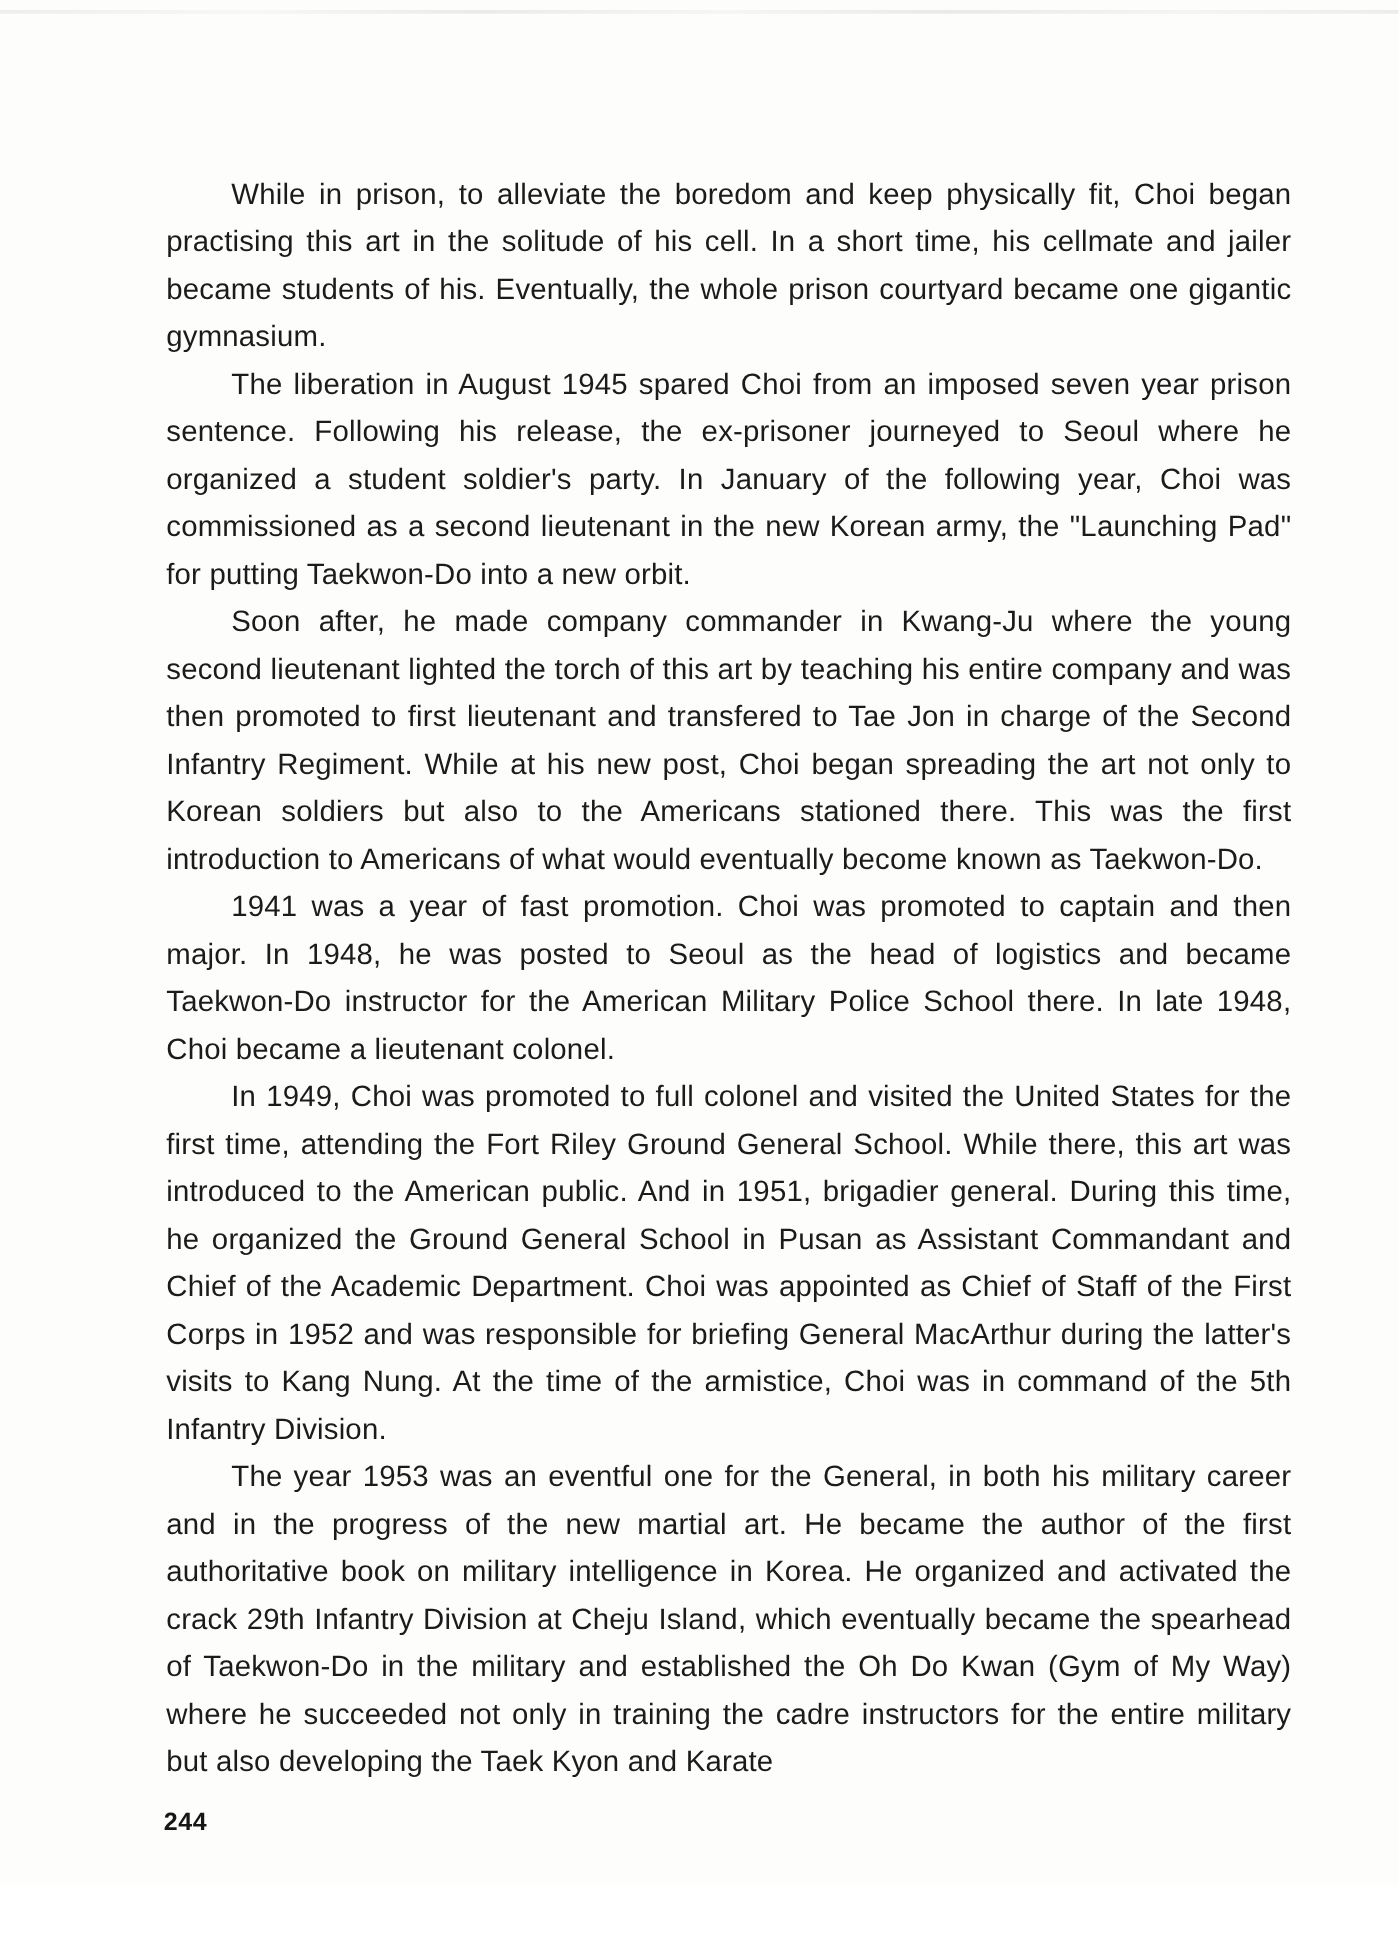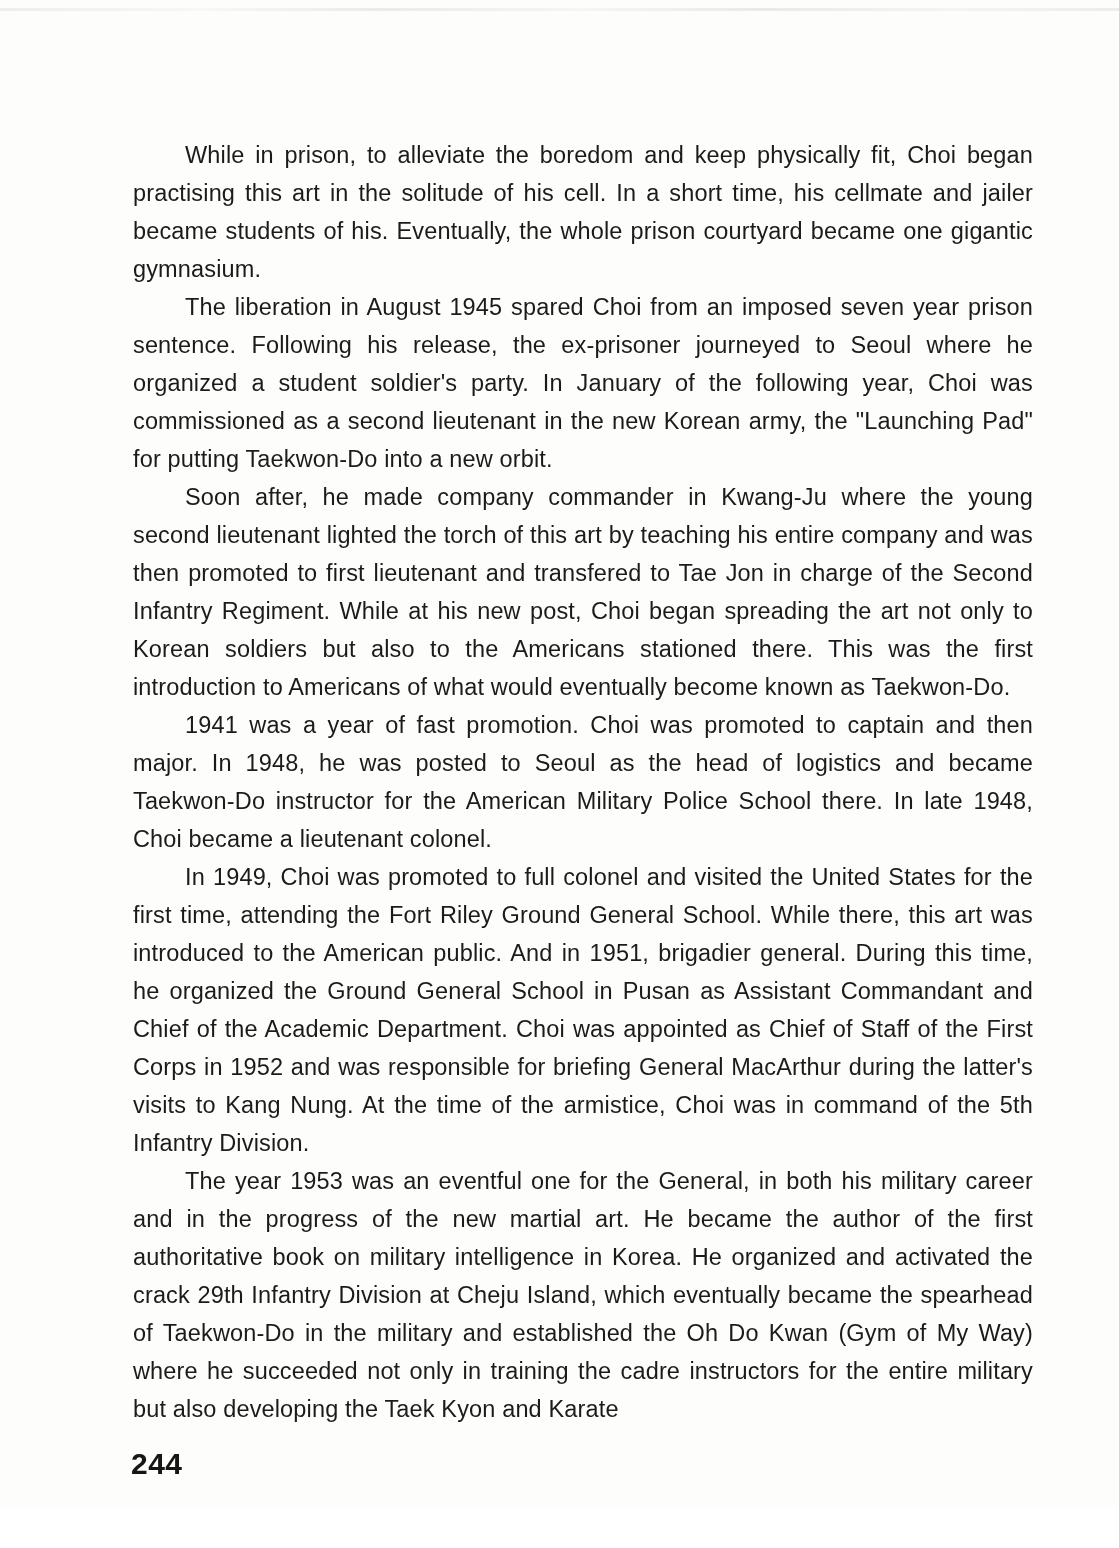--- a/index.html
+++ b/index.html
@@ -44,21 +44,21 @@
   }
   .text-block p {
     margin: 0;
     padding: 0;
     text-indent: 52px;
   }
   .page-number {
     position: absolute;
     left: 131px;
     top: 1447px;
-    font-size: 30px;
+    font-size: 20px;
     font-weight: 700;
     letter-spacing: 0.5px;
     color: #161616;
   }
 </style>
 </head>
 <body>
 
 <div class="scan-page">
   <div class="scan-line"></div>

